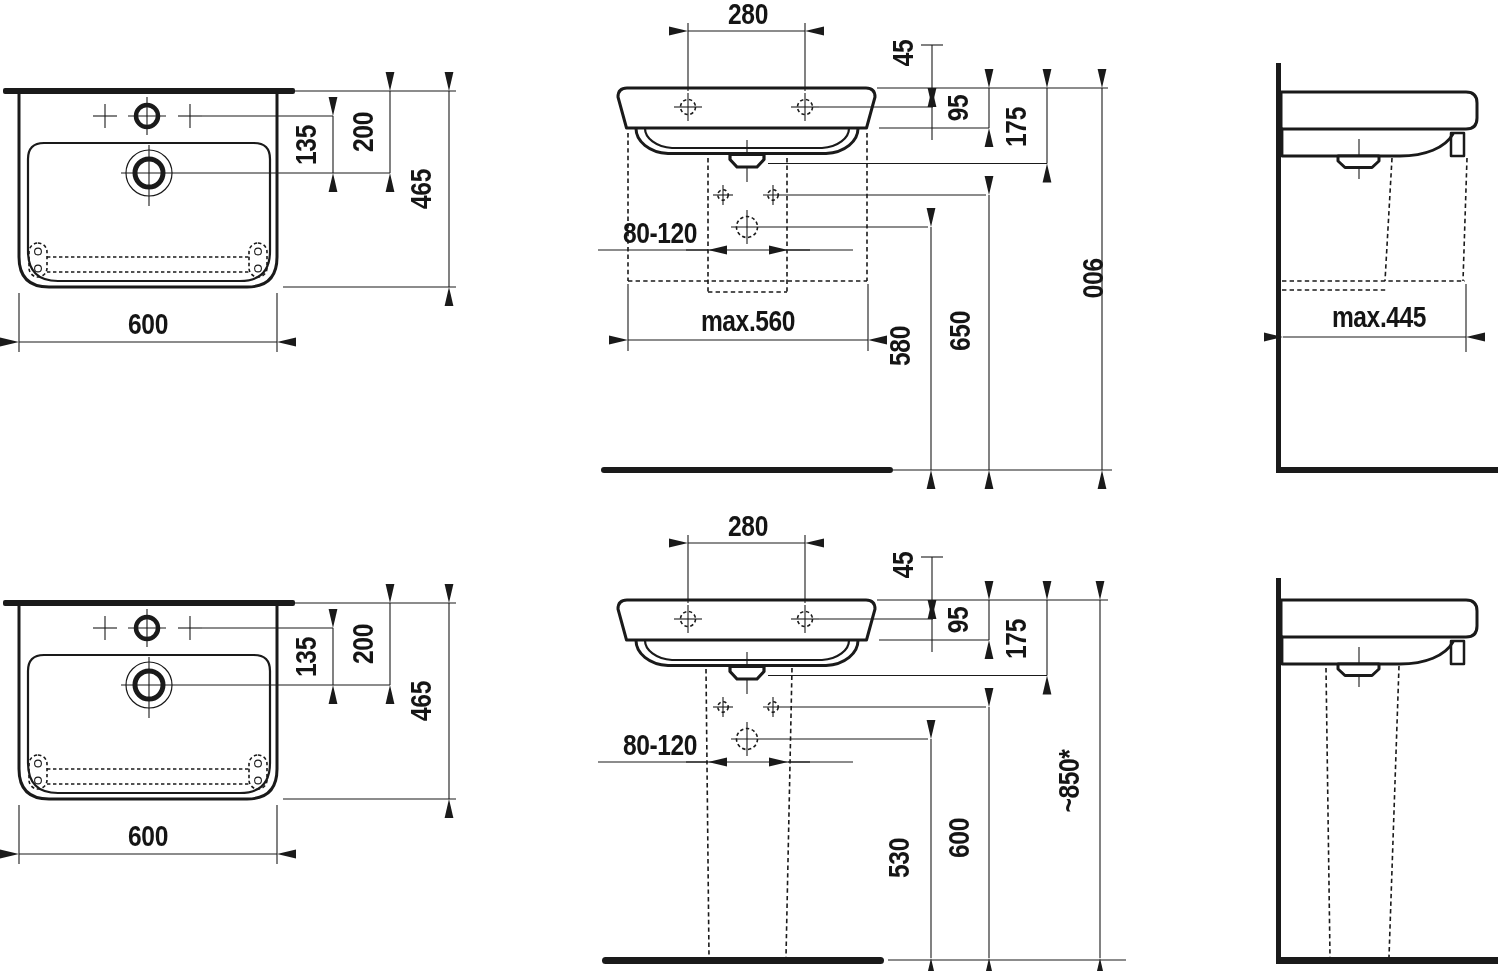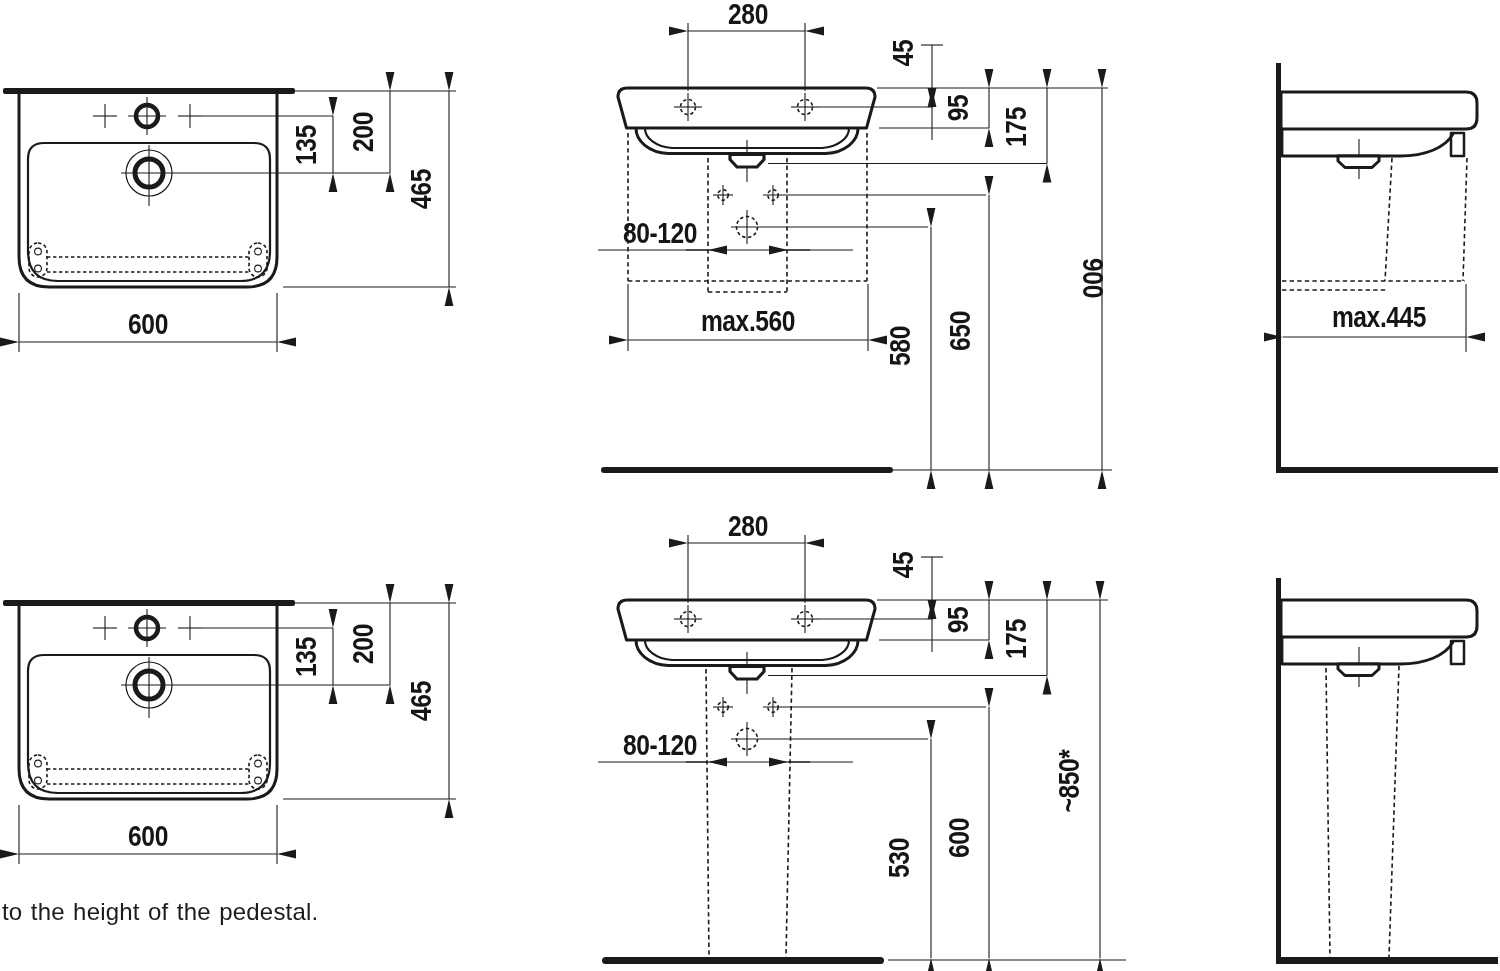--- a/index.html
+++ b/index.html
@@ -227,15 +227,14 @@
     <rect class="thick" x="1276" y="957" width="222" height="7"></rect>
     <use href="#side-geom" y="508"></use>
     <g>
       <line class="dash" x1="1326" y1="668" x2="1330" y2="957"></line>
       <line class="dash" x1="1399" y1="666" x2="1389" y2="957"></line>
     </g>
   </g>
 </svg>
 
 <div class="footnote">
-  <div>to the height of the pedestal.</div>
 </div>
 </div>
 
 </body></html>

